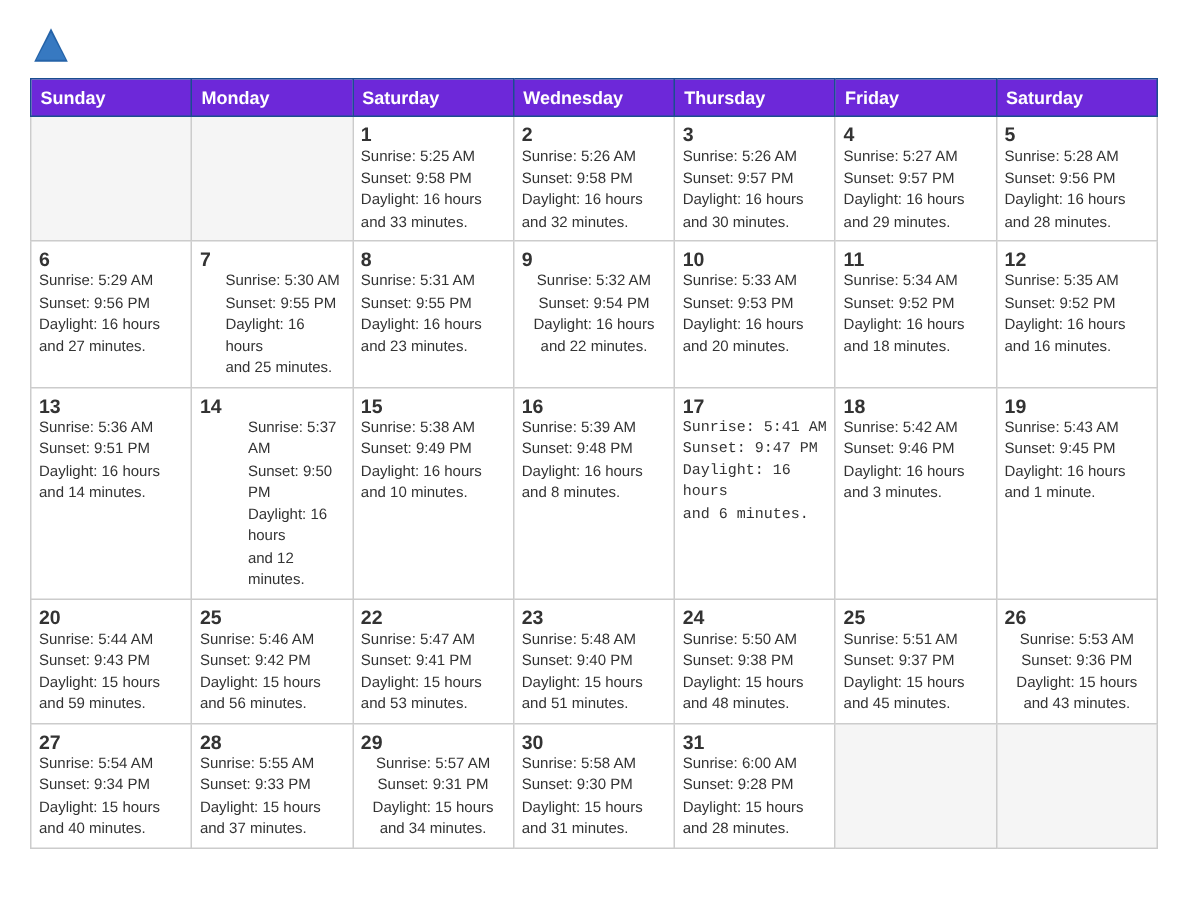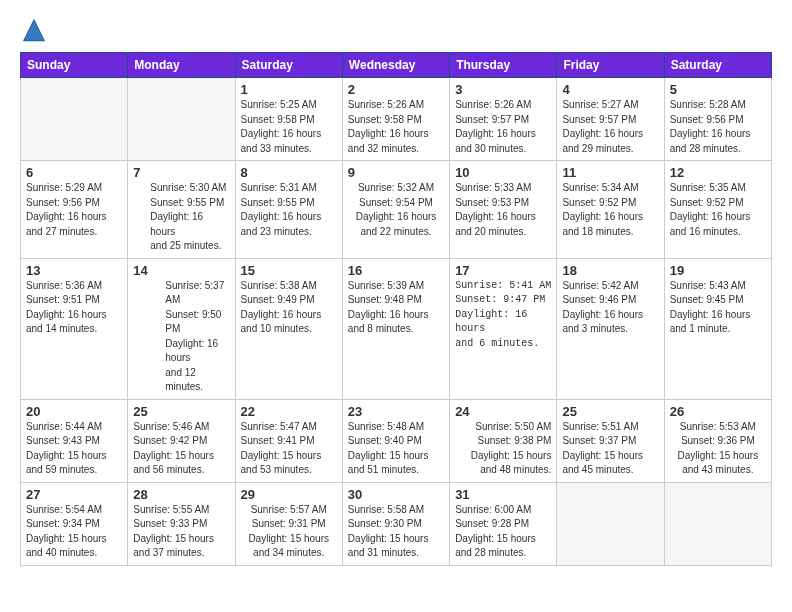--- a/index.html
+++ b/index.html
@@ -296,21 +296,21 @@
           </td>
           <td>
             <span class="day-number">23</span>
             <div class="day-info" style="white-space: pre-line;">Sunrise: 5:48 AM
 Sunset: 9:40 PM
 Daylight: 15 hours
 and 51 minutes.</div>
           </td>
           <td>
             <span class="day-number">24</span>
-            <div class="day-info" style="white-space: pre-line; text-align: right;">Sunrise: 5:50 AM
+            <div class="day-info" style="white-space: pre-line;">Sunrise: 5:50 AM
 Sunset: 9:38 PM
 Daylight: 15 hours
 and 48 minutes.</div>
           </td>
           <td>
             <span class="day-number">25</span>
             <div class="day-info" style="white-space: pre-line;">Sunrise: 5:51 AM
 Sunset: 9:37 PM
 Daylight: 15 hours
 and 45 minutes.</div>

